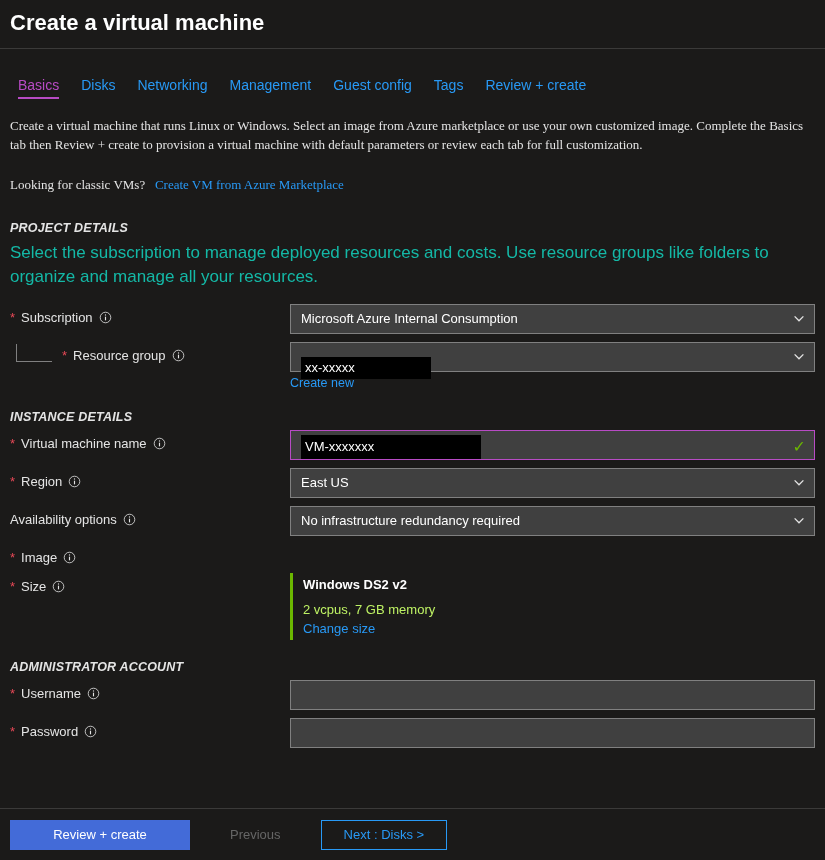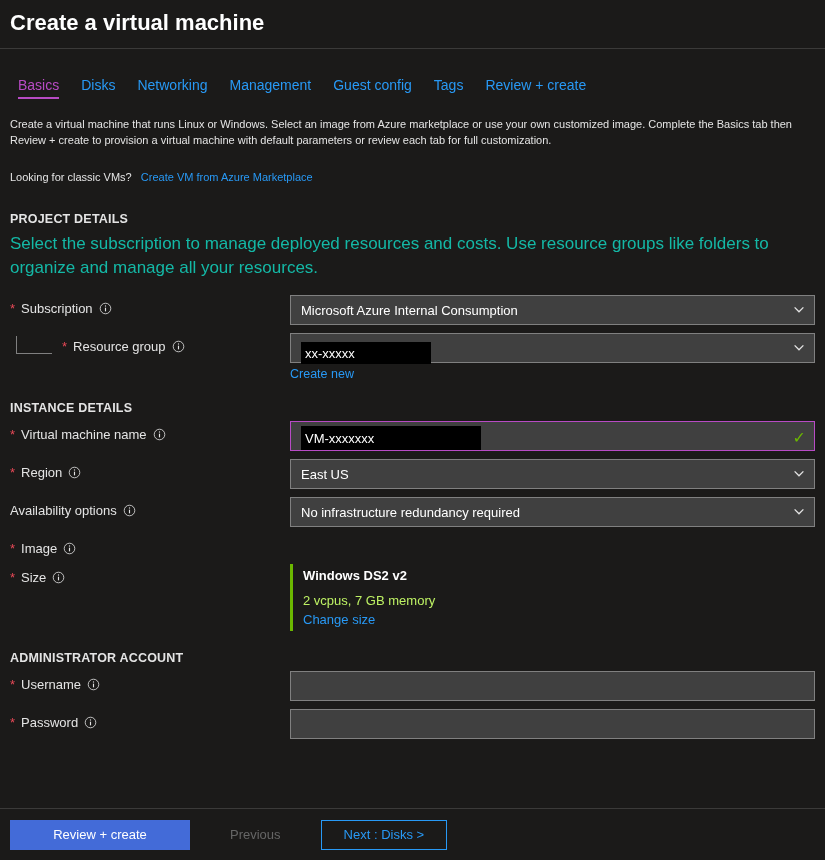--- a/index.html
+++ b/index.html
@@ -12,24 +12,24 @@
       font-size: 13px;
       overflow: hidden;
     }
     .page { width: 100%; height: 100%; display: flex; flex-direction: column; gap: 8px; }
     .hdr { padding: 10px 10px 12px 10px; border-bottom: 1px solid #3b3a39; }
     .hdr h1 { font-size: 22px; font-weight: 600; color: #ffffff; }
     .content { flex: 1; padding: 0 10px; overflow-y: auto; }
     .tabs { display: flex; gap: 22px; padding: 20px 8px 10px 8px; }
     .tab { color: #2899f5; font-size: 14px; cursor: pointer; padding-bottom: 4px; }
     .tab.active { color: #b84bc5; border-bottom: 2px solid #b84bc5; }
-    .intro { padding: 8px 0 6px 0; line-height: 1.45; font-size: 11px; color: #e4e4e4; }
+    .intro { padding: 8px 0 6px 0; line-height: 1.45; font-size: 13px; color: #e4e4e4; font-family: Liberation Serif, serif; }
     .intro .q { margin-top: 21px; }
     .link { color: #2899f5; cursor: pointer; }
-    .sec-title { font-weight: 700; font-size: 12.5px; color: #e4e4e4; letter-spacing: .2px; margin: 20px 0 6px 0; text-transform: uppercase; }
+    .sec-title { font-weight: 700; font-size: 12.5px; color: #e4e4e4; letter-spacing: .2px; margin: 20px 0 6px 0; text-transform: uppercase; font-style: italic; }
     .sec-desc { font-size: 17px; line-height: 1.45; margin-bottom: 14px; color: #14b8a6; }
     .row { display: flex; align-items: flex-start; margin: 6px 0 8px 0; }
     .lbl { width: 280px; padding-top: 6px; font-size: 13px; color: #e4e4e4; display: flex; align-items: center; }
     .lbl .req { color: #e74856; margin-right: 6px; }
     .lbl .info { display: inline-flex; margin-left: 6px; }
     .ctl { flex: 1; }
     .select, .textinput {
       width: 100%;
       background: #404040;
       border: 1px solid #808080;
@@ -37,21 +37,21 @@
       height: 30px;
       padding: 0 28px 0 10px;
       font-size: 13px;
       position: relative;
       display: flex;
       align-items: center;
       cursor: pointer;
     }
     .select .chev { position: absolute; right: 8px; top: 7px; }
     .rg-wrap { position: relative; }
-    .rg-wrap .redact { position: absolute; left: 10px; top: 8px; width: 130px; height: 22px; background: #000; color:#fff; display:flex; align-items:center; padding-left:4px; font-size:13px; }
+    .rg-wrap .redact { position: absolute; left: 10px; top: 14px; width: 130px; height: 22px; background: #000; color:#fff; display:flex; align-items:center; padding-left:4px; font-size:13px; }
     .vm-input { border: 1px solid #b84bc5; position: relative; }
     .vm-input .check { position: absolute; right: 8px; top: 6px; color: #6bb700; font-size: 16px; }
     .vm-input .redact { position: absolute; left: 10px; top: 4px; width: 180px; height: 24px; background: #000; color:#fff; display:flex; align-items:center; padding-left:4px; font-size:13px; }
     .sizebox { border-left: 3px solid #6bb700; padding: 4px 0 4px 10px; }
     .sizebox .sname { font-weight: 700; color: #ffffff; }
     .sizebox .sdesc { color: #bef264; margin-top: 10px; }
     .sizebox .link { display: inline-block; margin-top: 4px; }
     .sub-link { display: inline-block; margin-top: 4px; font-size: 12.5px; }
     .tree-branch { display: inline-block; width: 36px; height: 18px; border-left: 1px solid #808080; border-bottom: 1px solid #808080; margin: -4px 10px 0 6px; vertical-align: top; }
     .footer {

